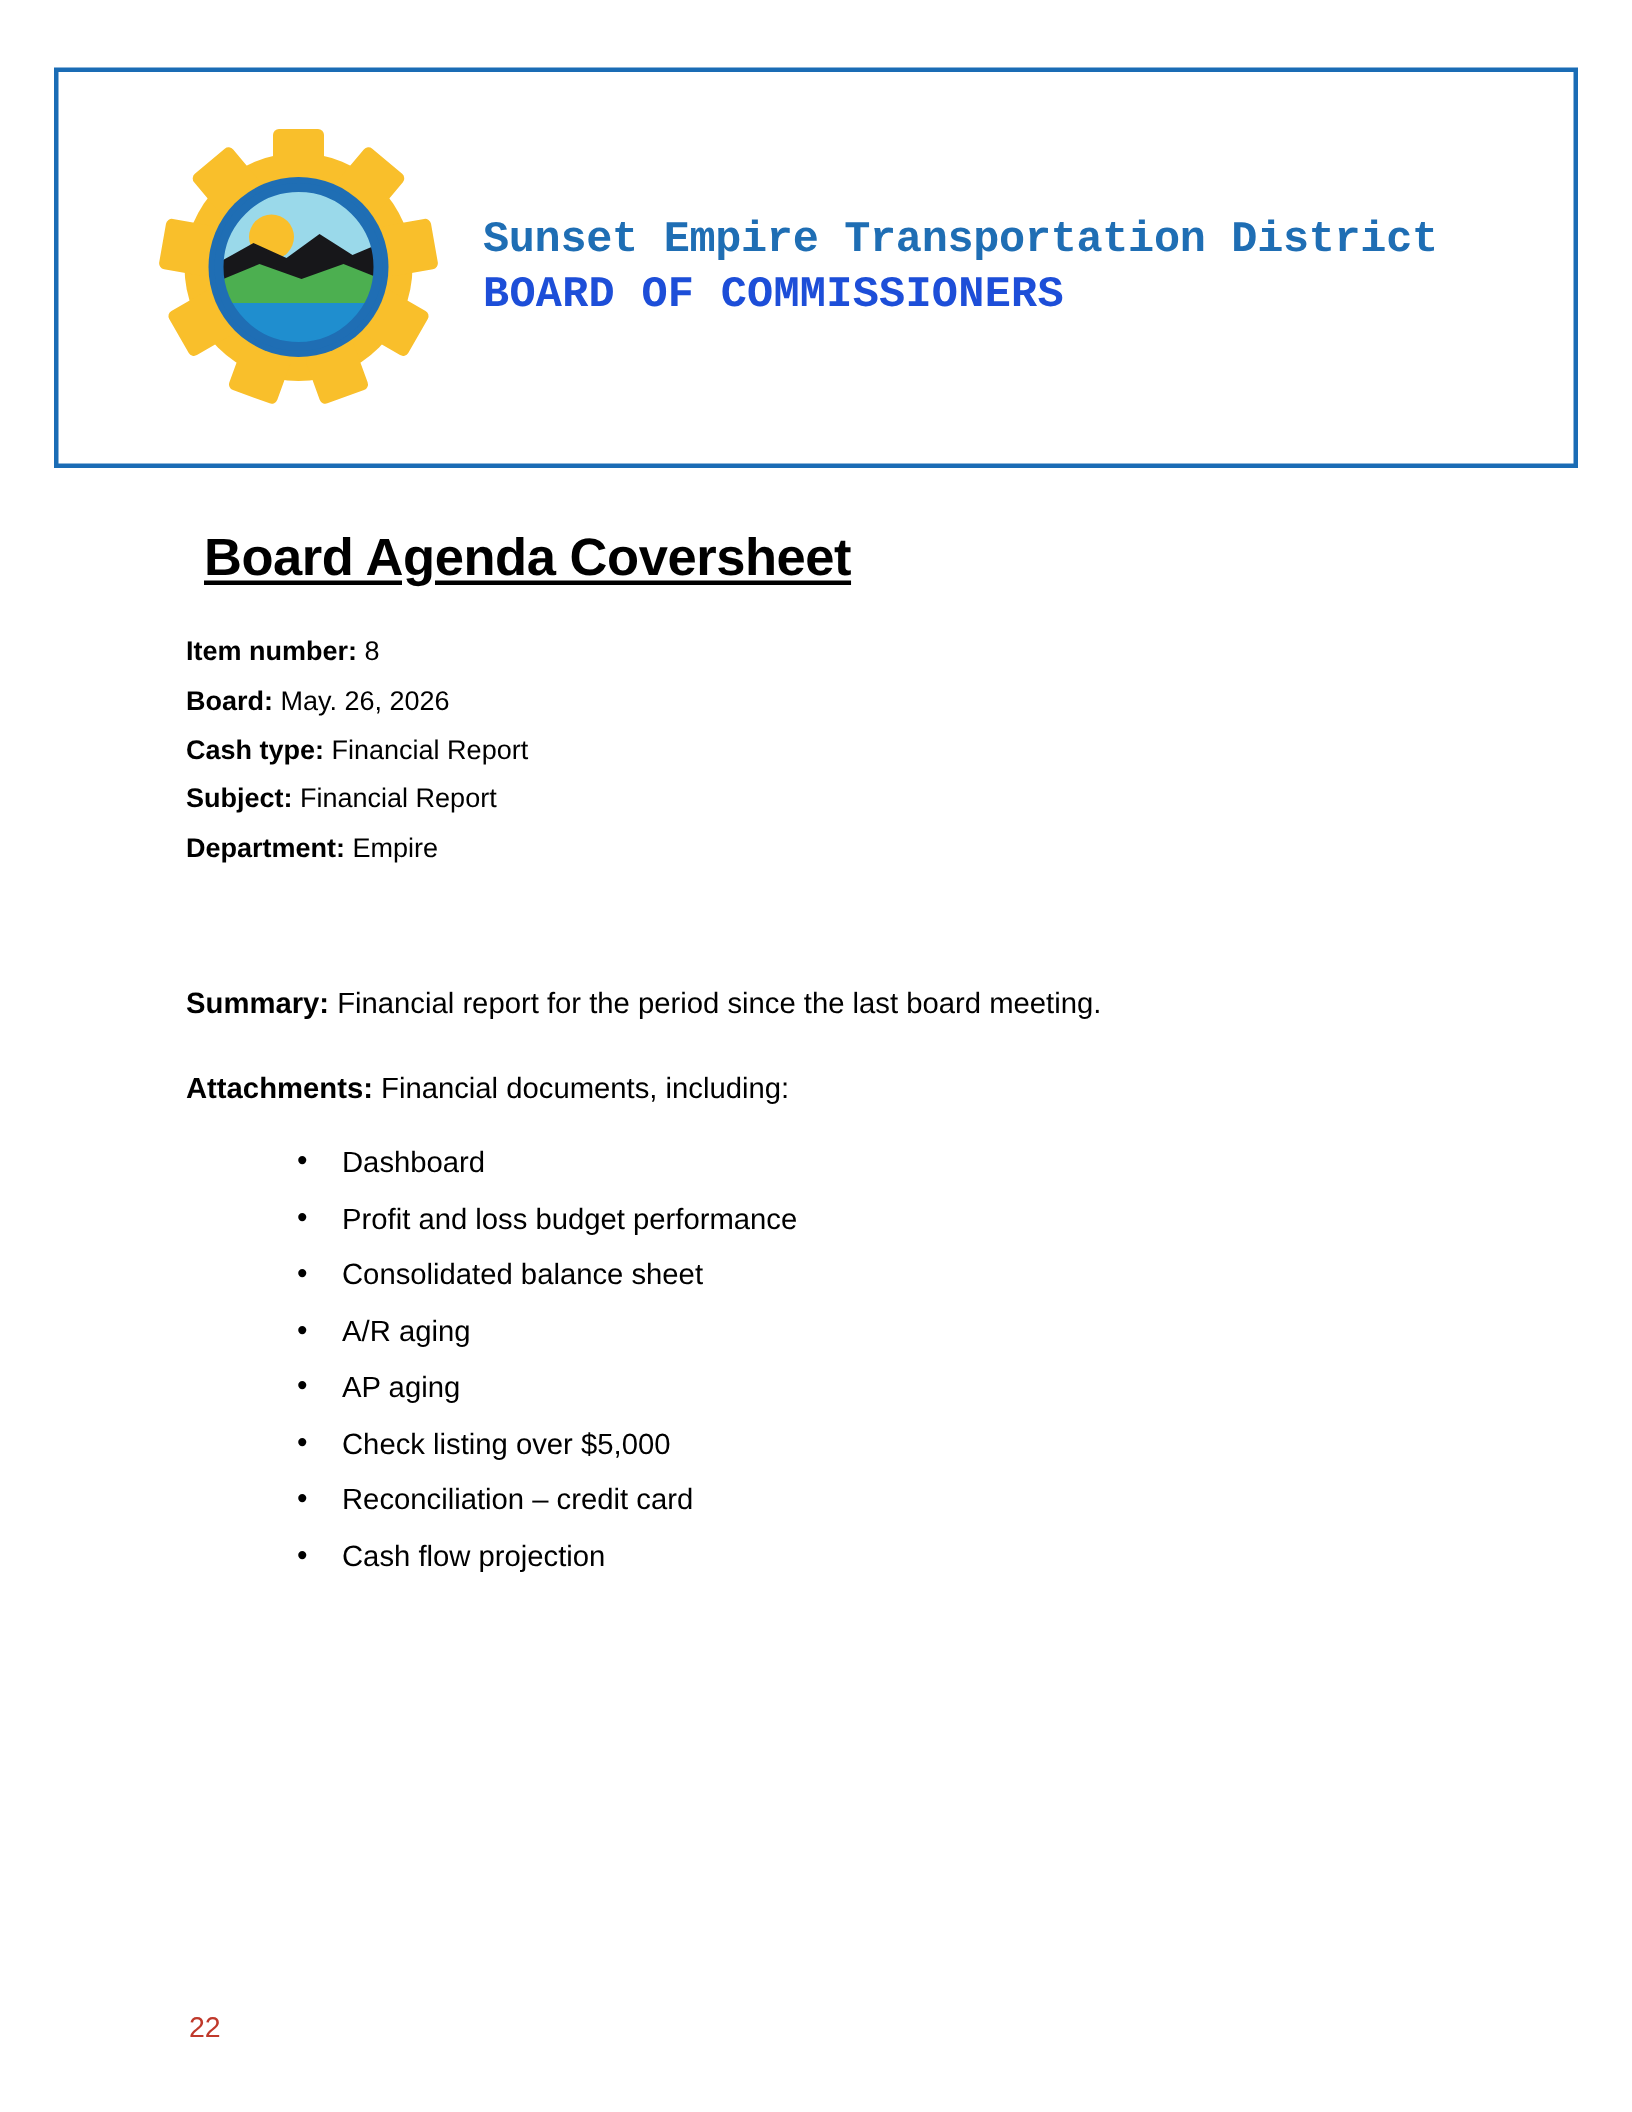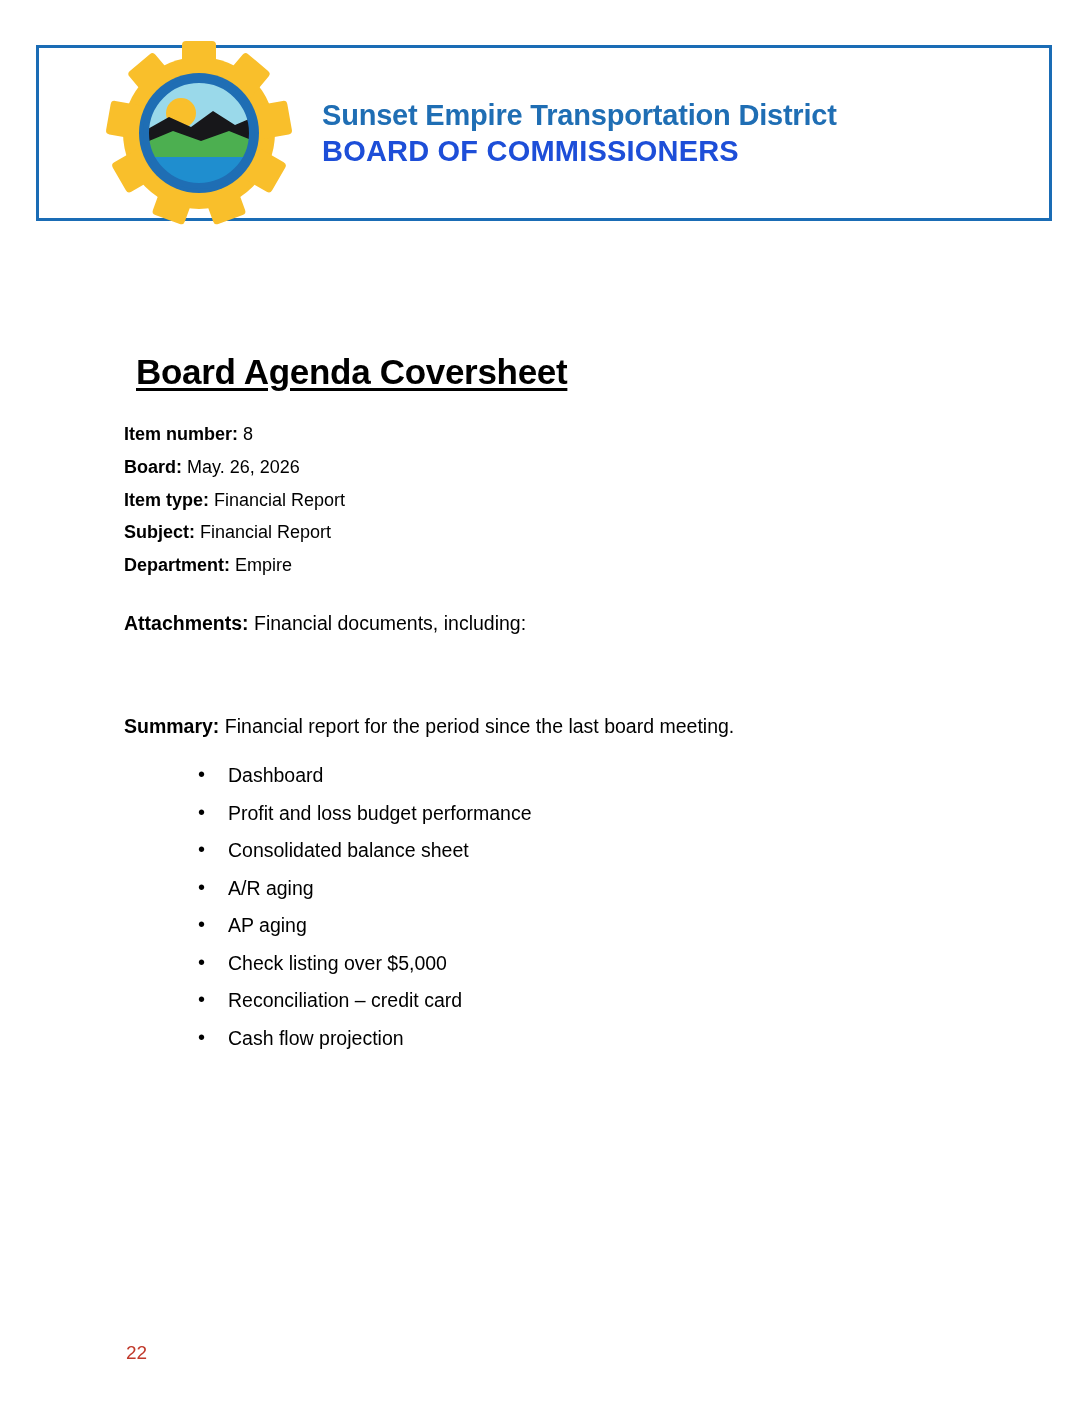--- a/index.html
+++ b/index.html
@@ -15,25 +15,26 @@
     position: relative;
     overflow: hidden;
   }
 
   
   .header-box {
     position: absolute;
     left: 36px;
     top: 45px;
     width: 1016px;
-    height: 176px;
+    height: 267px;
     border: 3px solid #1a6cb5;
     box-sizing: border-box;
     display: flex;
     align-items: center;
+    font-family: Liberation Mono, monospace;
   }
   .logo-wrap {
     width: 210px;
     height: 190px;
     margin-left: 55px;
     display: flex;
     align-items: center;
     justify-content: center;
     flex: 0 0 auto;
   }
@@ -169,41 +170,41 @@
   <div class="meta-block">
     <div class="meta-line">
       <b>Item number:</b>
       <span>8</span>
     </div>
     <div class="meta-line">
       <b>Board:</b>
       <span>May. 26, 2026</span>
     </div>
     <div class="meta-line">
-      <b>Item type:</b>
+      <b>Cash type:</b>
       <span>Financial Report</span>
     </div>
     <div class="meta-line">
       <b>Subject:</b>
       <span>Financial Report</span>
     </div>
     <div class="meta-line">
       <b>Department:</b>
       <span>Empire</span>
     </div>
   </div>
+
+  <p class="para summary">
+    <b>Summary:</b>
+    <span>Financial report for the period since the last board meeting.</span>
+  </p>
 
   <p class="para attachments">
     <b>Attachments:</b>
     <span>Financial documents, including:</span>
-  </p>
-
-  <p class="para summary">
-    <b>Summary:</b>
-    <span>Financial report for the period since the last board meeting.</span>
   </p>
 
   <ul class="attach-list">
     <li>Dashboard</li>
     <li>Profit and loss budget performance</li>
     <li>Consolidated balance sheet</li>
     <li>A/R aging</li>
     <li>AP aging</li>
     <li>Check listing over $5,000</li>
     <li>Reconciliation – credit card</li>

